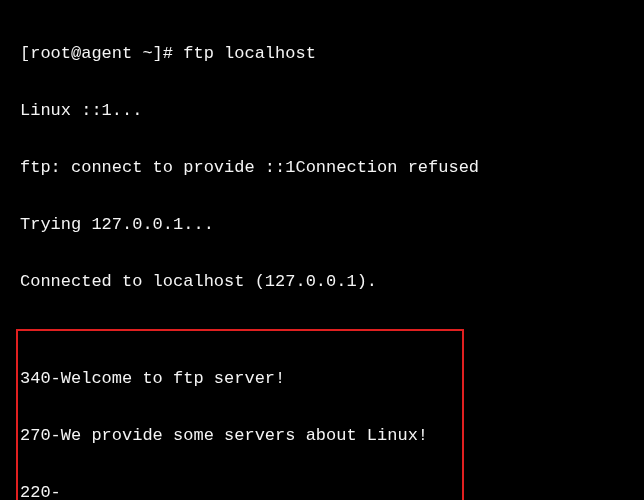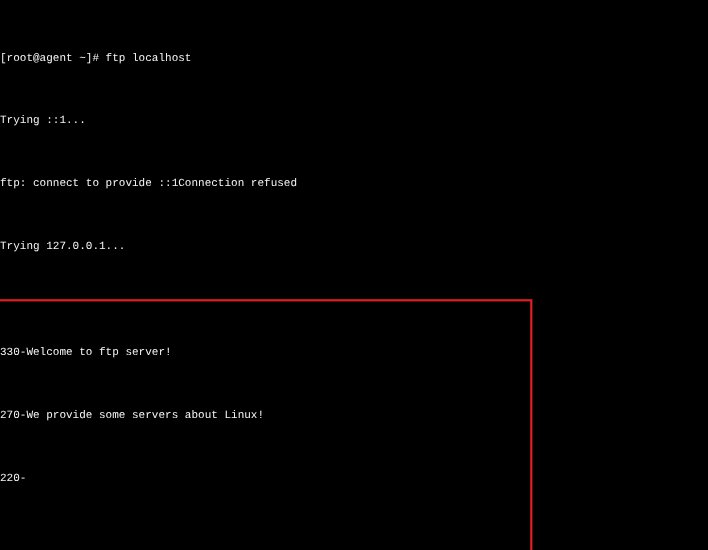--- a/index.html
+++ b/index.html
@@ -5,48 +5,49 @@
   html, body {
     margin: 0;
     padding: 0;
     background: #000;
     width: 644px;
     height: 500px;
     overflow: hidden;
   }
   .terminal {
     font-family: "Courier New", Courier, monospace;
-    font-size: 10px;
+    font-size: 17px;
     line-height: 19px;
     color: #f5f5f5;
     white-space: pre;
-    padding: 6px 0;
+    padding: 6px 20px;
     box-sizing: border-box;
     width: 644px;
     height: 500px;
     position: relative;
   }
   .line { display: block; }
   .box-red {
     border: 2px solid #e02020;
     padding: 0 2px;
     margin-left: -4px;
     margin-right: 160px;
   }
 </style>
 </head>
 <body>
 
 <div class="terminal">
   <span class="line">[root@agent ~]# ftp localhost</span>
-  <span class="line">Trying ::1...</span>
+  <span class="line">Linux ::1...</span>
   <span class="line">ftp: connect to provide ::1Connection refused</span>
   <span class="line">Trying 127.0.0.1...</span>
+  <span class="line">Connected to localhost (127.0.0.1).</span>
   <div class="box-red">
-    <span class="line">330-Welcome to ftp server!</span>
+    <span class="line">340-Welcome to ftp server!</span>
     <span class="line">270-We provide some servers about Linux!</span>
     <span class="line">220-</span>
     
     
     
     
   </div>
   
   
   

